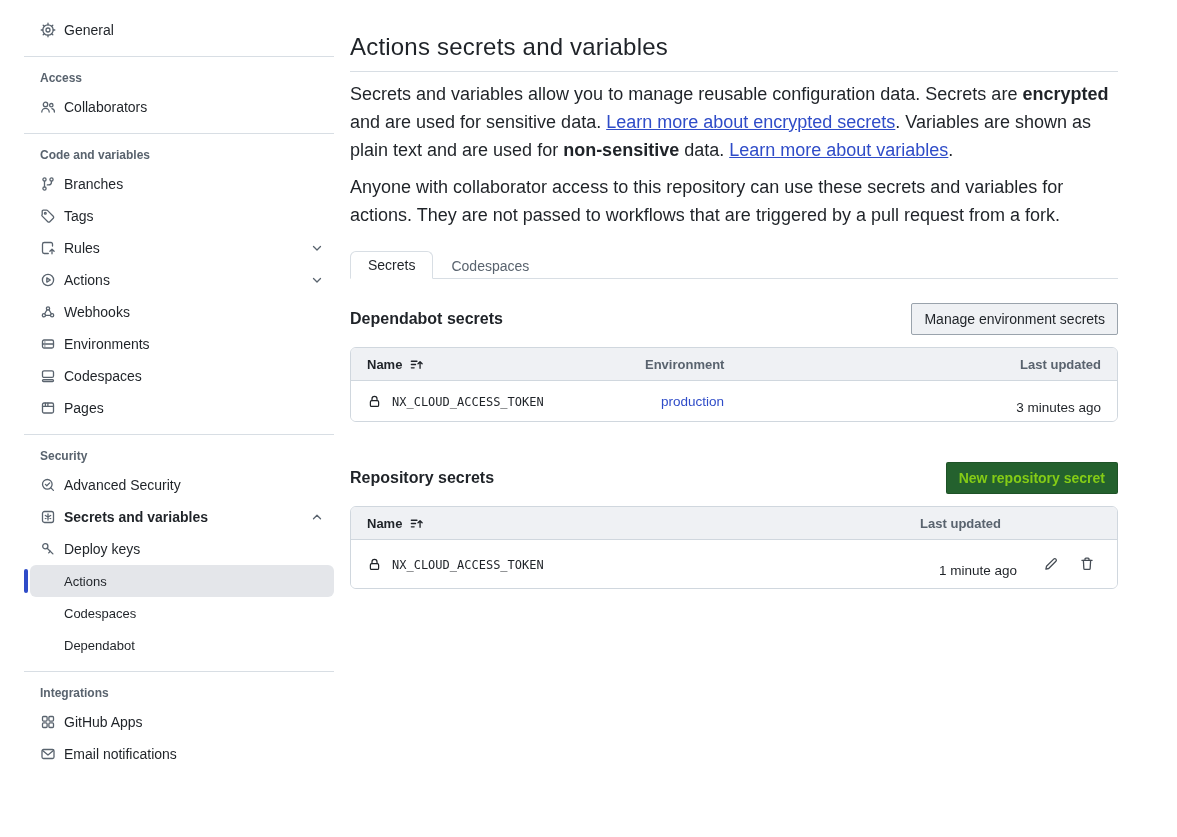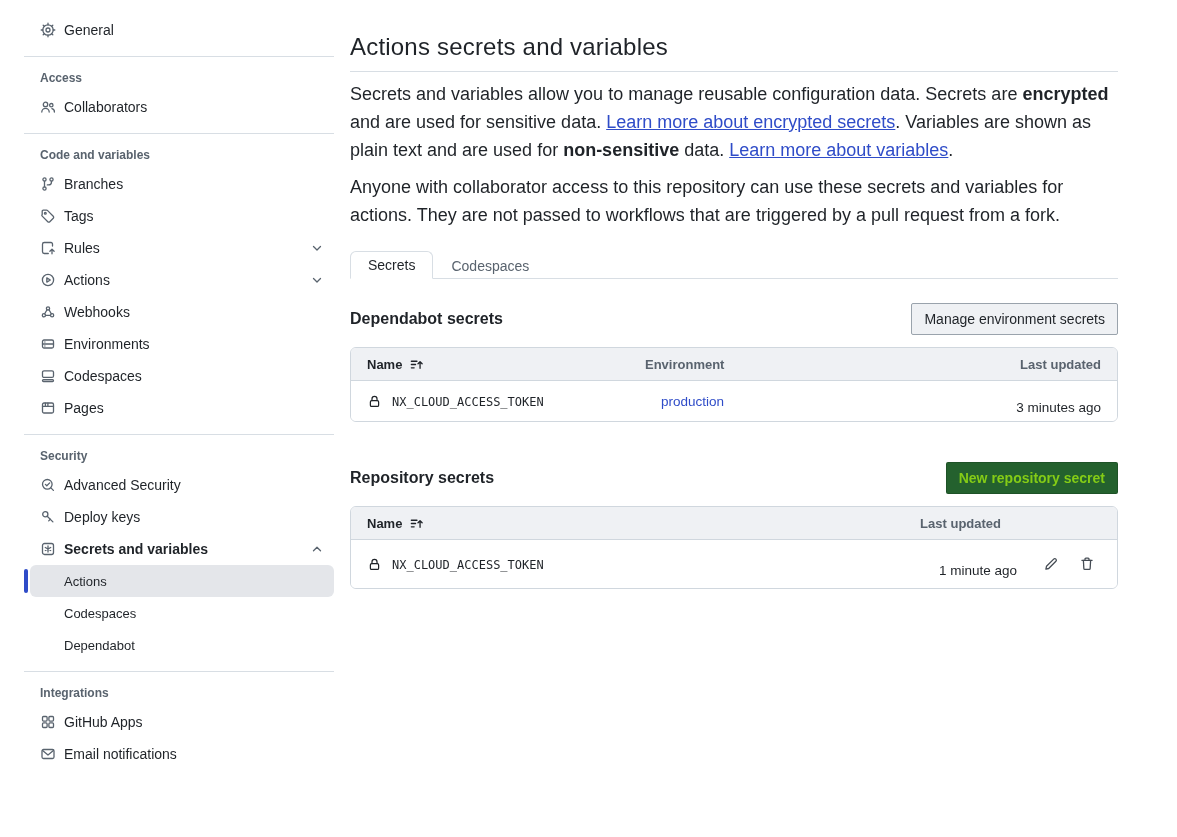--- a/index.html
+++ b/index.html
@@ -232,44 +232,44 @@
       <span class="icon">
         <svg class="oct" viewBox="0 0 16 16">
             <circle cx="7.3" cy="7.3" r="4.8"></circle>
             <path d="M10.9 10.9 l2.5 2.5"></path>
             <path d="M5.4 7.4 l1.4 1.4 l2.9 -2.9"></path>
           </svg>
       </span>
       <span class="label">Advanced Security</span>
     </div>
 
-    <div class="nav-item">
-      <span class="icon">
-        <svg class="oct" viewBox="0 0 16 16">
-            <circle cx="5.3" cy="5.3" r="2.6"></circle>
-            <path d="M7.2 7.2 l5.7 5.7"></path>
-            <path d="M10.3 10.3 l-1.6 1.6"></path>
-          </svg>
-      </span>
-      <span class="label">Deploy keys</span>
-    </div>
-
     <div class="nav-item bold">
       <span class="icon">
         <svg class="oct" viewBox="0 0 16 16">
             <rect x="2.5" y="2.5" width="11" height="11" rx="2"></rect>
             <path d="M8 4.9 v6.2 M5.3 6.45 l5.4 3.1 M10.7 6.45 l-5.4 3.1"></path>
           </svg>
       </span>
       <span class="label">Secrets and variables</span>
       <span class="chev">
         <svg class="chevron" viewBox="0 0 16 16">
             <path d="M4 10 l4 -4 4 4"></path>
           </svg>
       </span>
+    </div>
+
+    <div class="nav-item">
+      <span class="icon">
+        <svg class="oct" viewBox="0 0 16 16">
+            <circle cx="5.3" cy="5.3" r="2.6"></circle>
+            <path d="M7.2 7.2 l5.7 5.7"></path>
+            <path d="M10.3 10.3 l-1.6 1.6"></path>
+          </svg>
+      </span>
+      <span class="label">Deploy keys</span>
     </div>
 
     <div class="nav-sub selected">
       <span>Actions</span>
     </div>
     <div class="nav-sub">
       <span>Codespaces</span>
     </div>
     <div class="nav-sub">
       <span>Dependabot</span>

